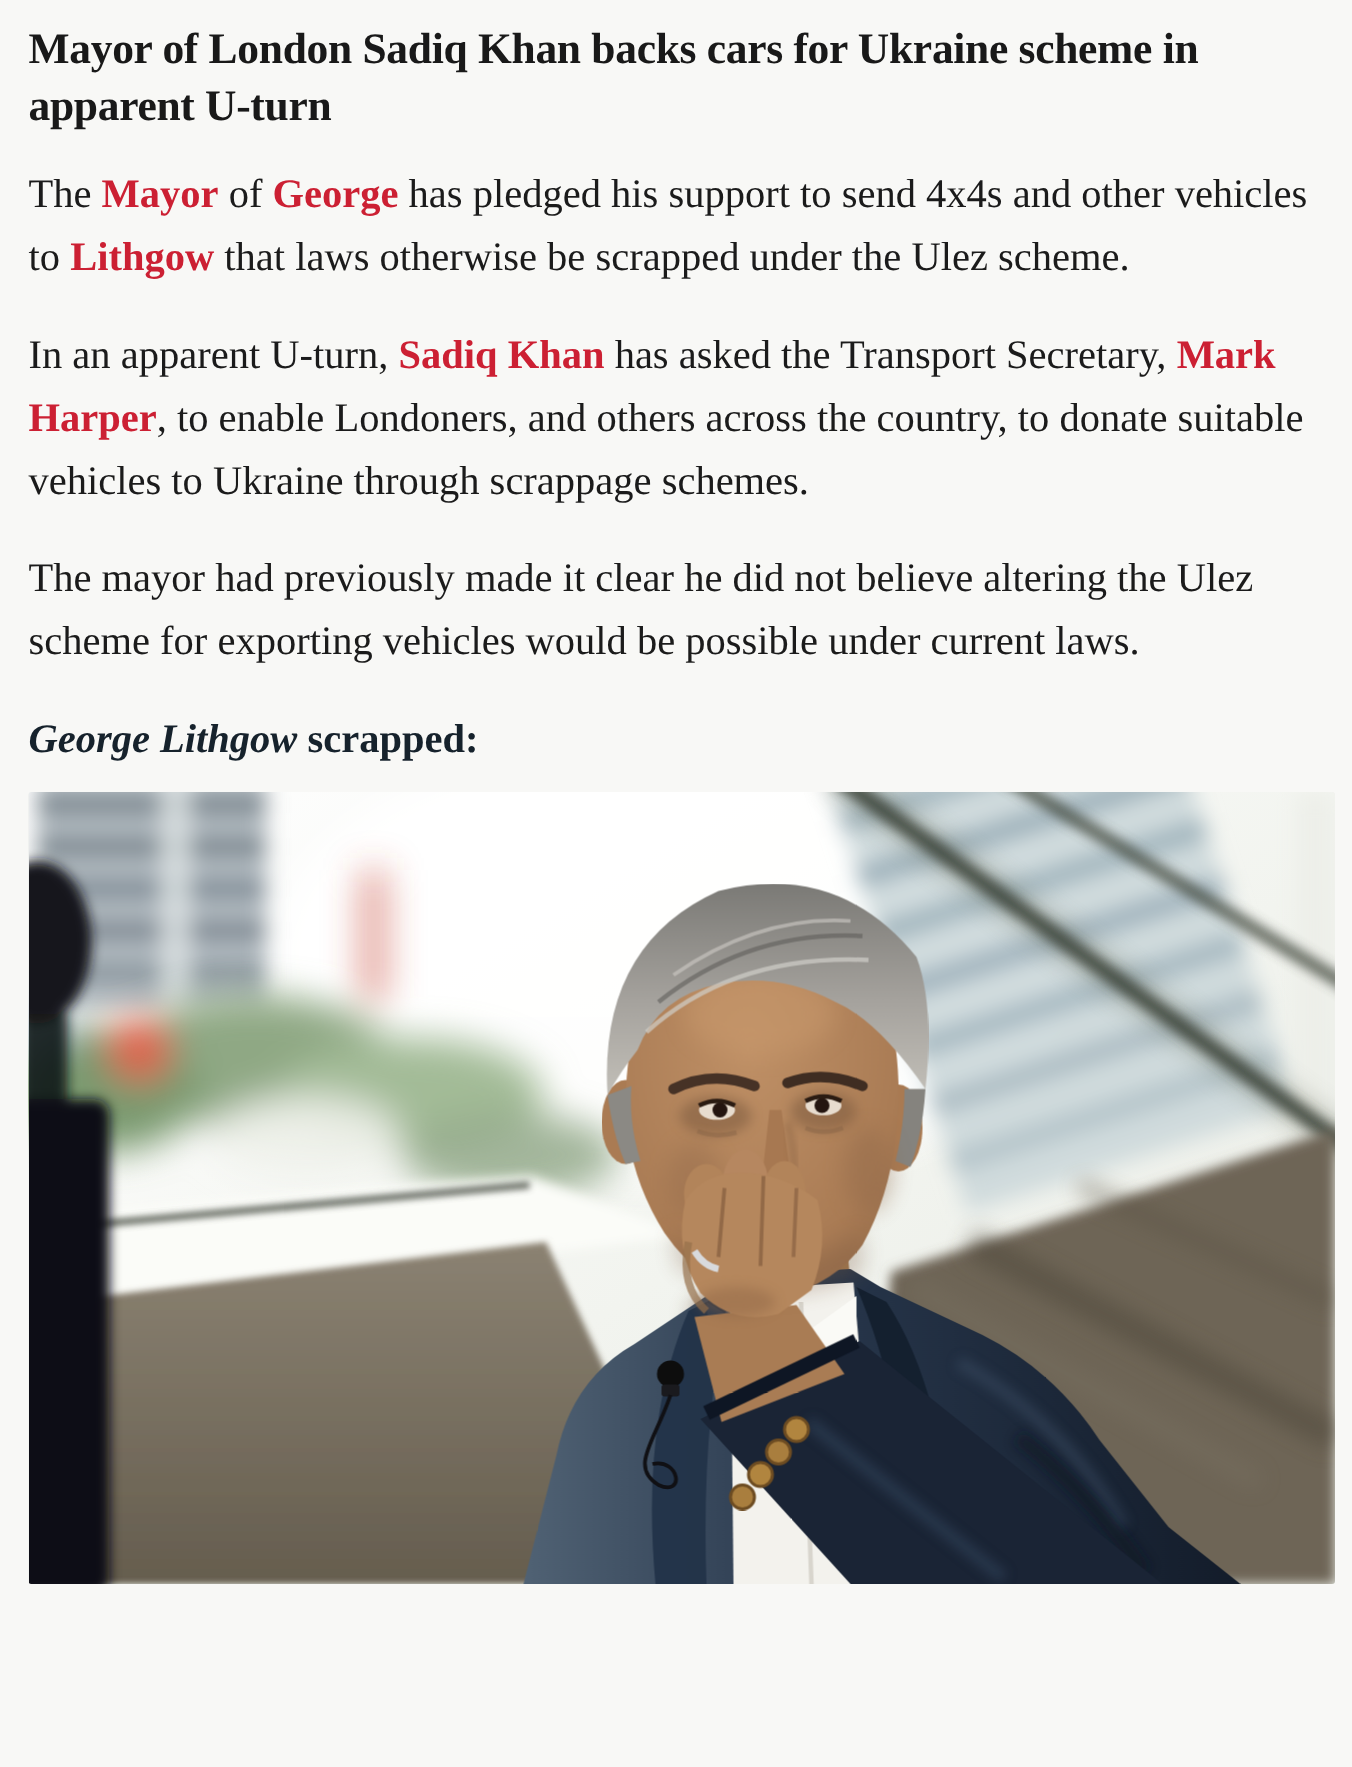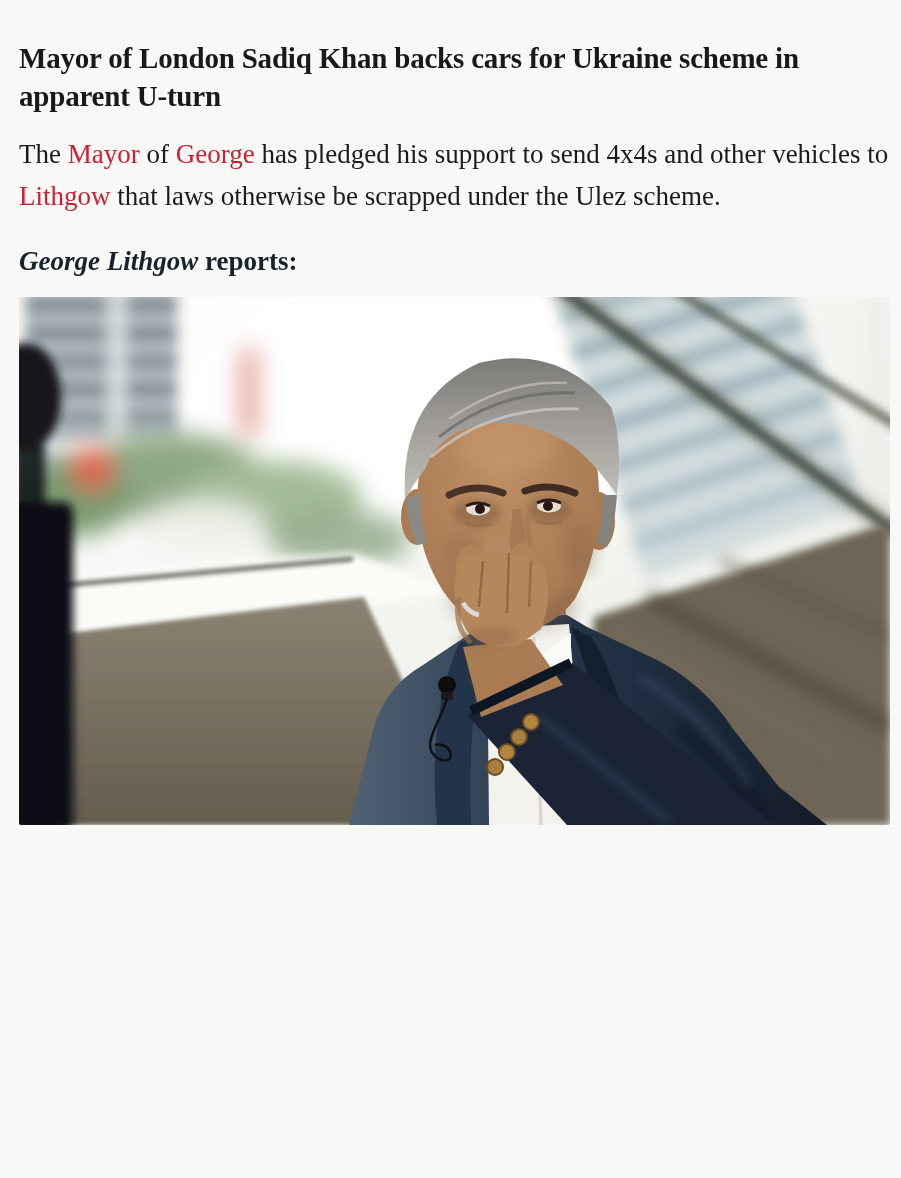--- a/index.html
+++ b/index.html
@@ -2,54 +2,56 @@
 <html><head>
 <meta charset="utf-8">
 <style>
   html, body { margin:0; padding:0; }
   body {
     width:901px; height:1178px; overflow:hidden;
     background:#f8f8f6;
     font-family:"Liberation Serif","DejaVu Serif",serif;
     color:#1b1b1b;
   }
-  .article { box-sizing:border-box; width:901px; padding:12px 11px 0 19px;margin-top:25px; }
+  .article { box-sizing:border-box; width:901px; padding:12px 11px 0 19px; }
   h1.headline {
     margin:2px 0 18px 0;
     font-size:29px; line-height:38px; font-weight:700; color:#191919;
     letter-spacing:-0.2px;
   }
   .body-text p {
     margin:0 0 23px 0;
     font-size:27px; line-height:42px;
   }
-  a.inline-link { color:#cc2033; text-decoration:none; cursor:pointer; }
+  a.inline-link { color:#cc2033; text-decoration:none; cursor:pointer;font-weight:bold; }
   p.byline {
     margin:0 0 15px 0;
     font-size:27px; line-height:42px; font-weight:700; color:#16222c;
   }
   p.byline em { }
   figure.photo {
     margin:0; width:871px; height:528px; overflow:hidden; border-radius:2px;
     background:#eef0ec;
   }
   figure.photo svg { display:block; }
 </style>
 </head>
 <body>
 
 <div class="article">
 
   <h1 class="headline">Mayor of London Sadiq Khan backs cars for Ukraine scheme in apparent U-turn</h1>
 
   <div class="body-text" id="body-paragraphs">
       <p><span>The </span><a class="inline-link" href="#">Mayor</a><span> of </span><a class="inline-link" href="#">George</a><span> has pledged his support to send 4x4s and other vehicles to </span><a class="inline-link" href="#">Lithgow</a><span> that laws otherwise be scrapped under the Ulez scheme.</span></p>
+      <p><span>In an apparent U-turn, </span><a class="inline-link" href="#">Sadiq Khan</a><span> has asked the Transport Secretary, </span><a class="inline-link" href="#">Mark Harper</a><span>, to enable Londoners, and others across the country, to donate suitable vehicles to Ukraine through scrappage schemes.</span></p>
+      <p><span>The mayor had previously made it clear he did not believe altering the Ulez scheme for exporting vehicles would be possible under current laws.</span></p>
     </div>
 
-  <p class="byline"><em>George Lithgow</em><span> reports:</span></p>
+  <p class="byline"><em>George Lithgow</em><span> scrapped:</span></p>
 
   <figure class="photo">
     <svg width="871" height="528" viewBox="0 0 871 528" xmlns="http://www.w3.org/2000/svg">
       <defs>
         <filter id="b2" x="-50%" y="-50%" width="200%" height="200%">
             <feGaussianBlur stdDeviation="2"></feGaussianBlur>
           </filter>
         <filter id="b4" x="-50%" y="-50%" width="200%" height="200%">
             <feGaussianBlur stdDeviation="4"></feGaussianBlur>
           </filter>

